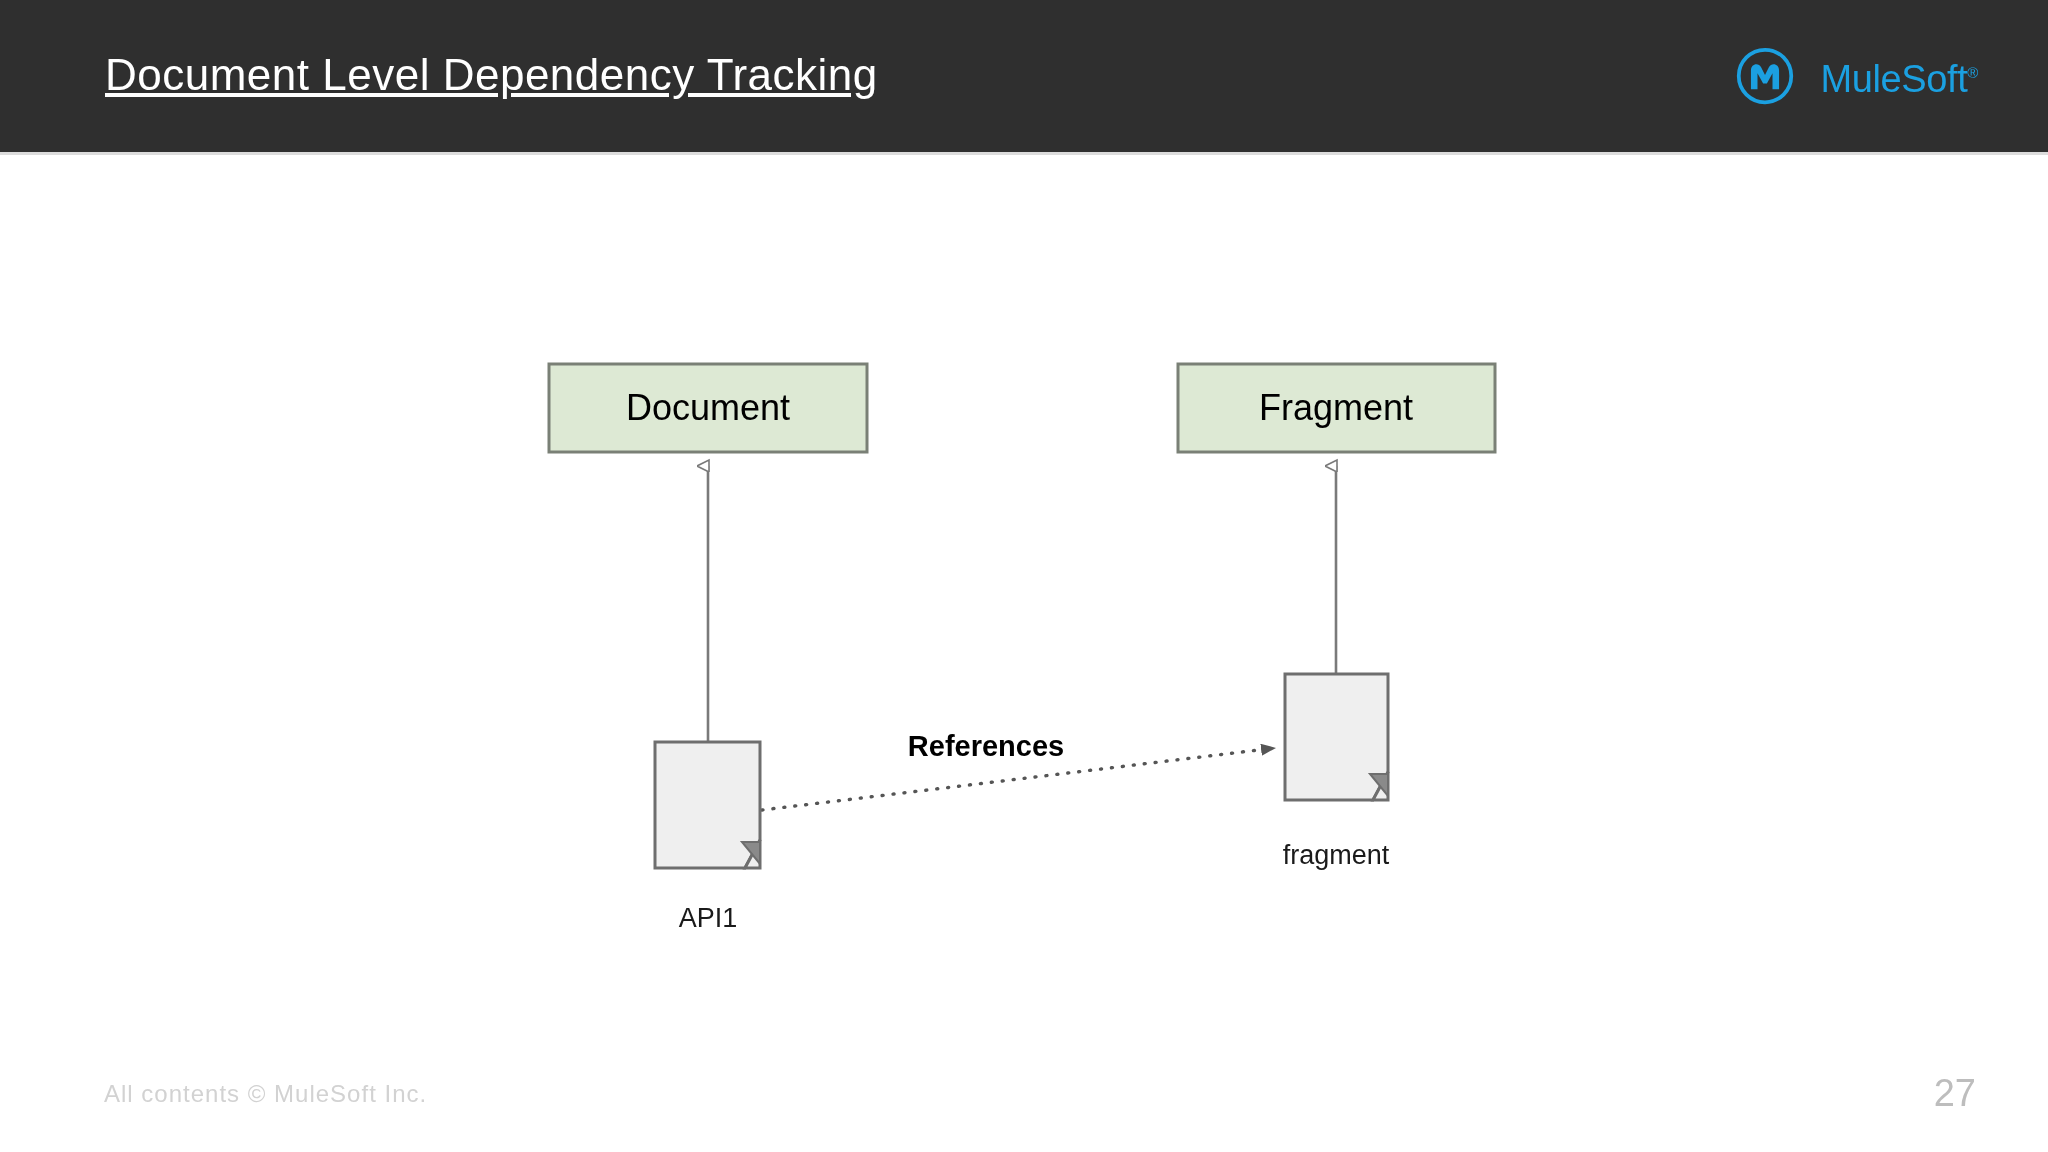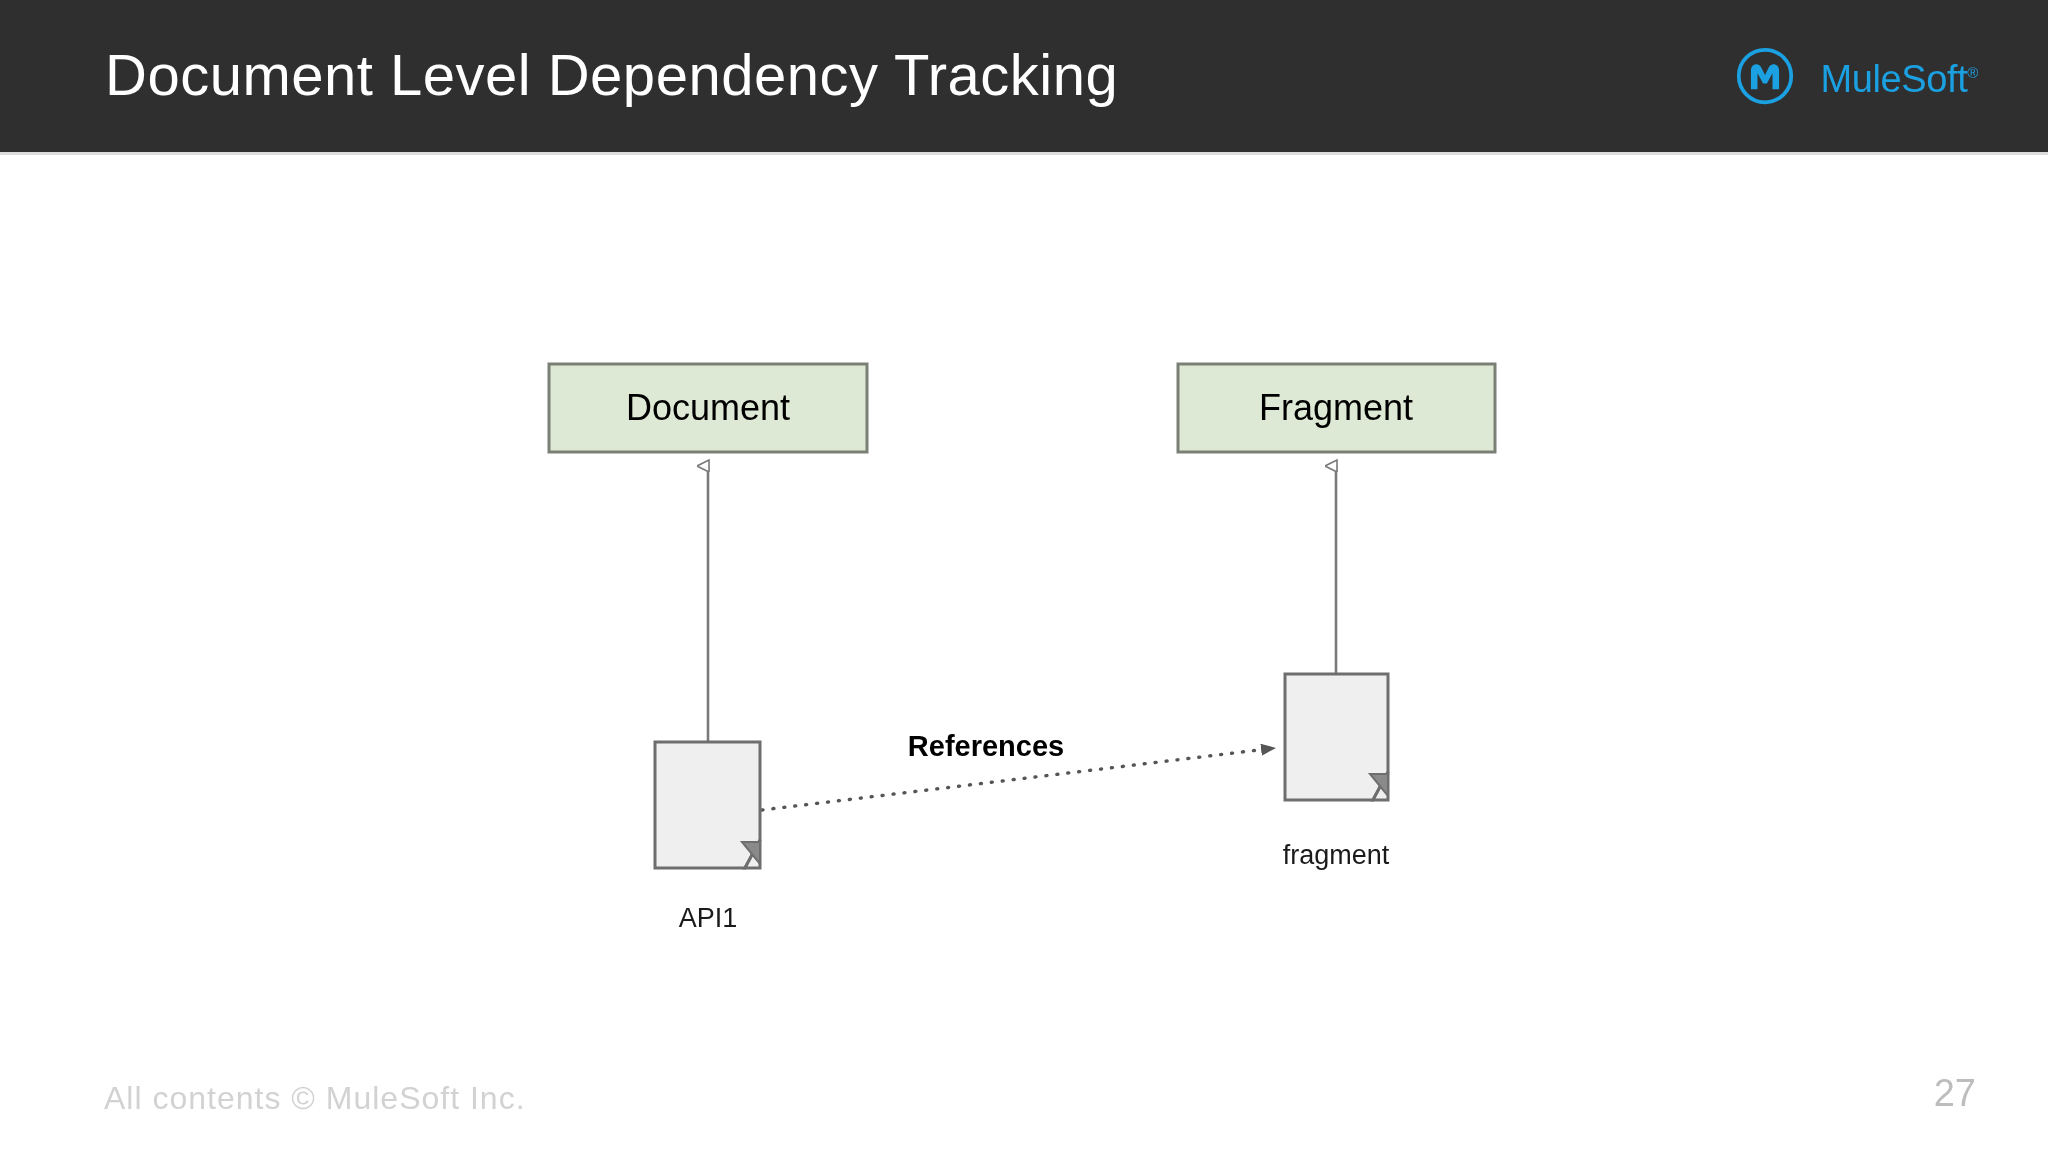--- a/index.html
+++ b/index.html
@@ -33,26 +33,27 @@
     left: 0;
     top: 152px;
     width: 2048px;
     height: 3px;
     background: #dcdcdc;
   }
   .slide-title {
     position: absolute;
     left: 105px;
     top: 38px;
-    font-size: 58px;
+    font-size: 44px;
     line-height: 74px;
     font-weight: 400;
     color: #ffffff;
     letter-spacing: 0.5px;
     white-space: nowrap;
+    text-decoration: underline;
   }
 
   
   .logo {
     position: absolute;
     right: 70px;
     top: 46px;
     display: flex;
     align-items: center;
     gap: 26px;
@@ -111,21 +112,21 @@
     font-weight: bold;
     fill: #000000;
     text-anchor: middle;
   }
 
   
   .footer-copy {
     position: absolute;
     left: 104px;
     top: 1080px;
-    font-size: 32px;
+    font-size: 24px;
     color: #d2d2d2;
     letter-spacing: 1px;
     white-space: nowrap;
   }
   .page-number {
     position: absolute;
     right: 72px;
     top: 1072px;
     font-size: 38px;
     color: #bdbdbd;

